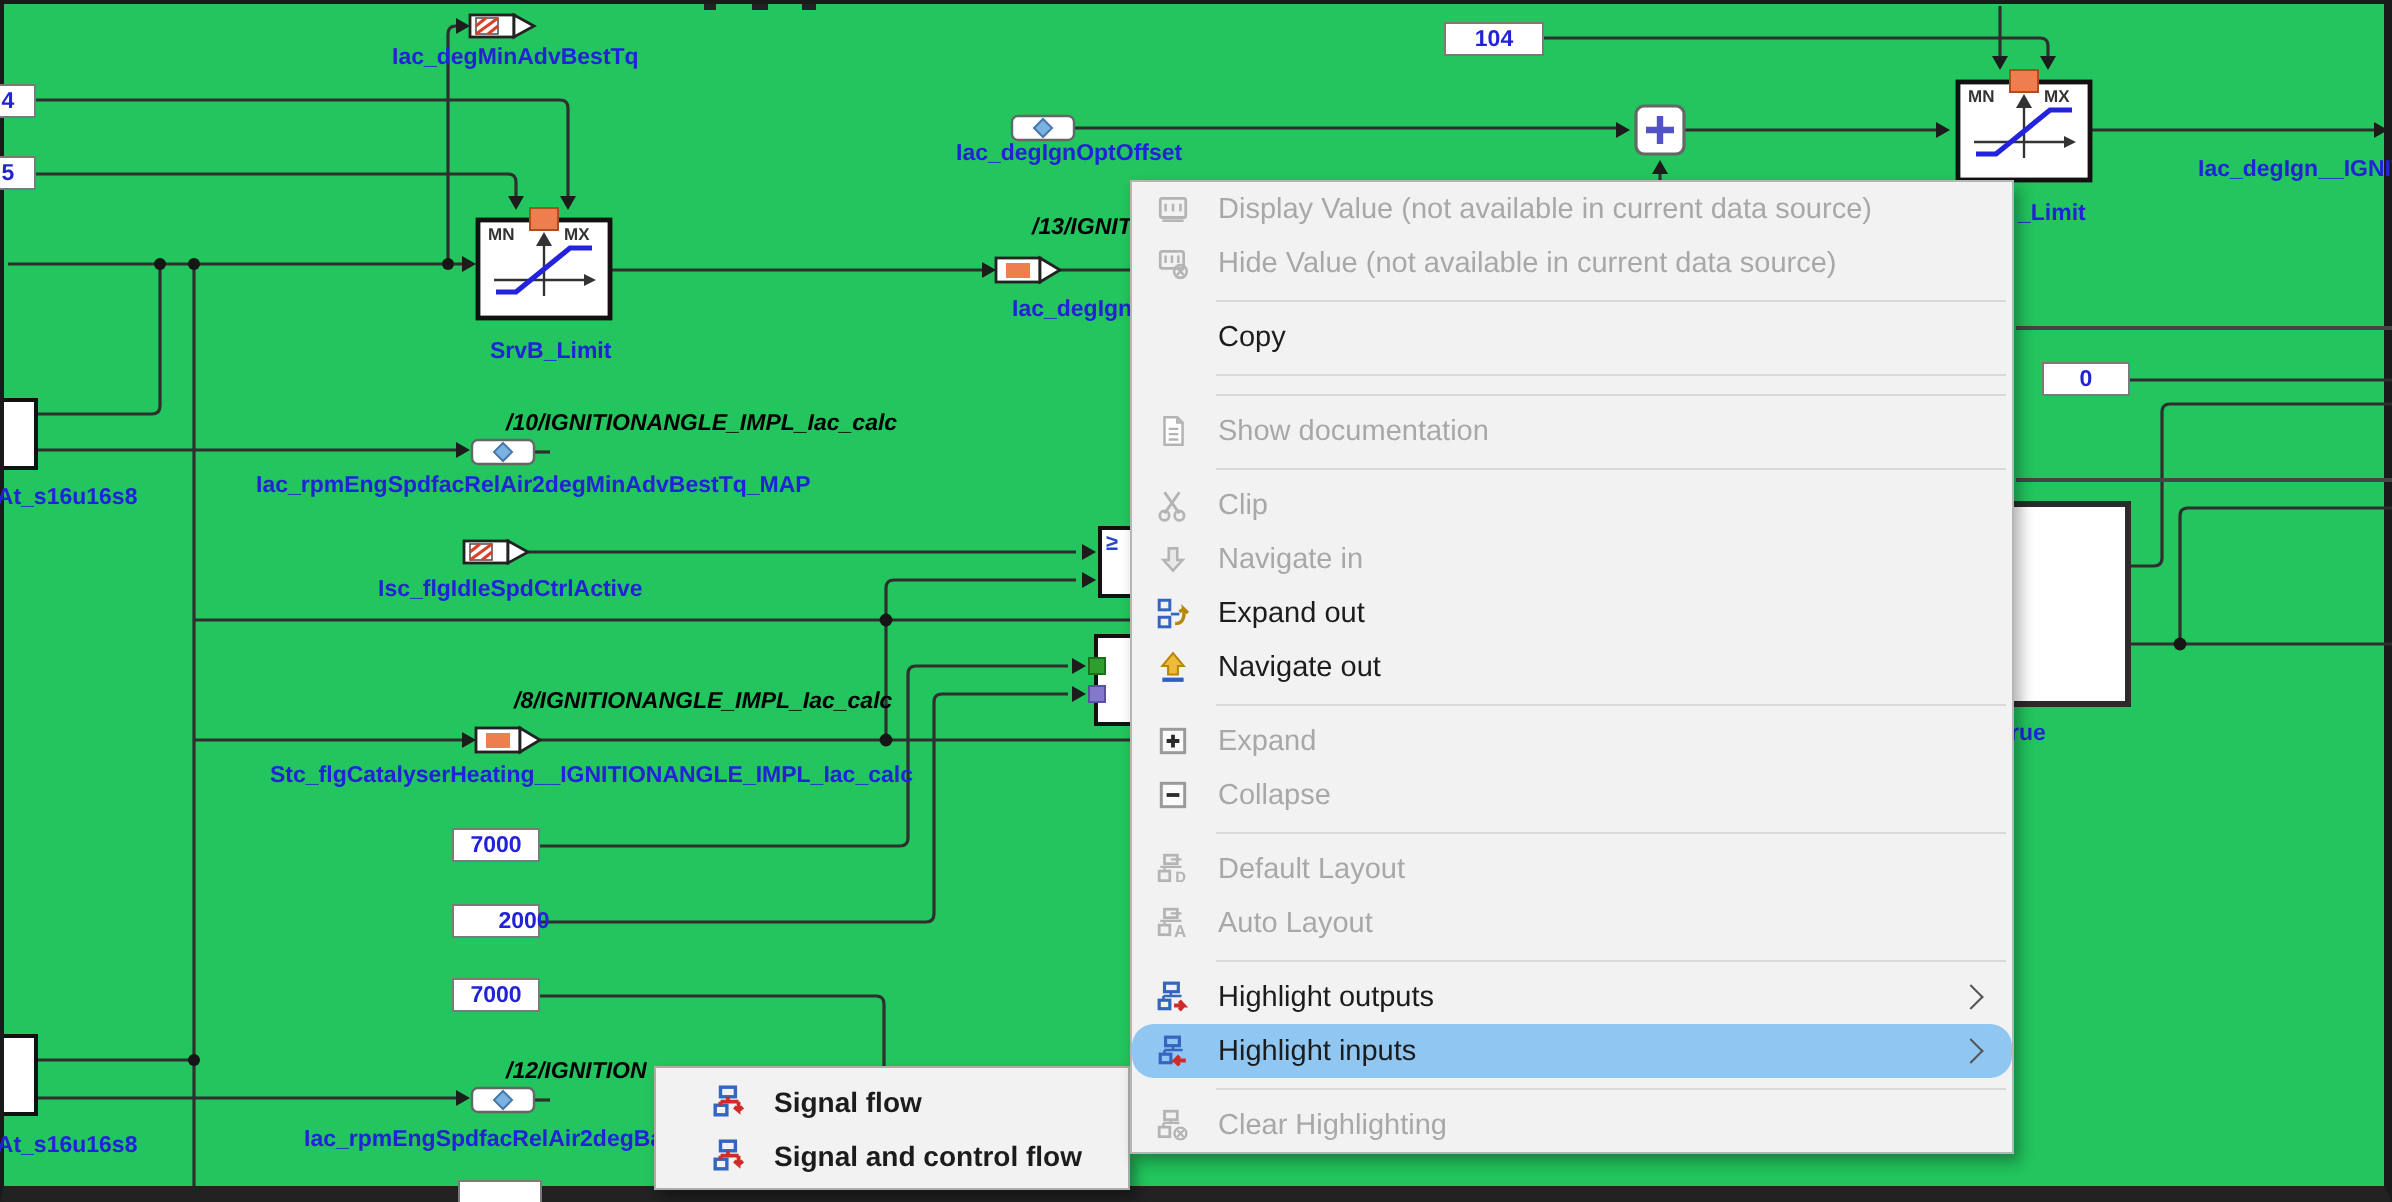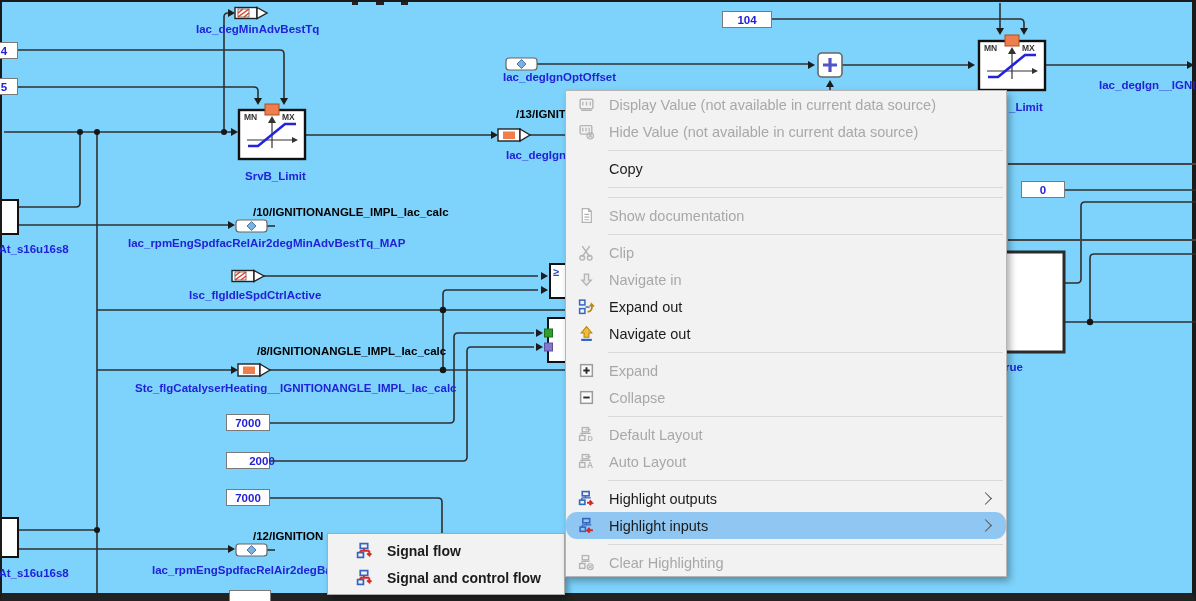--- a/index.html
+++ b/index.html
@@ -1,24 +1,24 @@
 <!DOCTYPE html>
 <html><head>
 <meta charset="utf-8">
 <style>
   html,body{margin:0;padding:0;background:#fff;}
   body{width:1196px;height:601px;overflow:hidden;font-family:"Liberation Sans",sans-serif;}
-  .window{position:absolute;left:0;top:0;width:1196px;height:601px;background:#7dd3fc;
+  .window{position:absolute;left:0;top:0;width:1196px;height:601px;background:#22c55e;
           border-top:2px solid #1a1a1a;border-left:2px solid #1a1a1a;
           border-right:4px solid #1a1a1a;border-bottom:8px solid #222;box-sizing:border-box;}
   svg.canvas{position:absolute;left:0;top:0;}
   
   .canvas-label{position:absolute;white-space:nowrap;line-height:1.1;}
   .canvas-label.blue{color:#2222d6;font-weight:700;font-size:11.5px;}
-  .canvas-label.black{color:#000;font-weight:700;font-size:11.5px;}
+  .canvas-label.black{color:#000;font-weight:700;font-size:11.5px;font-style:italic;}
   .canvas-label.tiny{color:#333;font-weight:700;font-size:8.5px;}
   .canvas-label.glyph{color:#2a46c8;font-weight:700;font-size:11px;}
   
   .const-box{position:absolute;background:#fff;border:1.5px solid #7a7a7a;box-sizing:border-box;
              display:flex;align-items:center;justify-content:center;
              color:#2222d6;font-weight:700;font-size:11.5px;}
   
   .context-menu{position:absolute;left:563px;top:88px;width:442px;background:#f2f2f2;
                 border:1px solid #b5b5b5;box-sizing:border-box;
                 box-shadow:3px 4px 7px rgba(0,0,0,.32);}
@@ -190,21 +190,21 @@
       <rect x="546" y="316" width="18" height="44" fill="#fff" stroke="#111" stroke-width="2"></rect>
       <rect x="542.5" y="327" width="8" height="8" fill="#2e9e2e" stroke="#1c6e1c" stroke-width="1"></rect>
       <rect x="542.5" y="341" width="8" height="8" fill="#8478cc" stroke="#5a50a0" stroke-width="1"></rect>
     </g>
 
     <rect x="988" y="250" width="74" height="100" fill="#fff" stroke="#2b2b2b" stroke-width="3"></rect>
   </svg>
 
   <div id="labels-layer">
       <span class="canvas-label blue" style="left: 194px; top: 21px;">Iac_degMinAdvBestTq</span>
-      <span class="canvas-label blue" style="left: 501px; top: 69px;">Iac_degIgnOptOffset</span>
+      <span class="canvas-label blue" style="left: 476px; top: 69px;">Iac_degIgnOptOffset</span>
       <span class="canvas-label black" style="left: 514px; top: 106px;">/13/IGNIT</span>
       <span class="canvas-label blue" style="left: 504px; top: 147px;">Iac_degIgnBase</span>
       <span class="canvas-label blue" style="left: 243px; top: 168px;">SrvB_Limit</span>
       <span class="canvas-label black" style="left: 251px; top: 204px;">/10/IGNITIONANGLE_IMPL_Iac_calc</span>
       <span class="canvas-label blue" style="left: 126px; top: 235px;">Iac_rpmEngSpdfacRelAir2degMinAdvBestTq_MAP</span>
       <span class="canvas-label blue" style="left: -10px; top: 241px;">cAt_s16u16s8</span>
       <span class="canvas-label blue" style="left: 187px; top: 287px;">Isc_flgIdleSpdCtrlActive</span>
       <span class="canvas-label black" style="left: 255px; top: 343px;">/8/IGNITIONANGLE_IMPL_Iac_calc</span>
       <span class="canvas-label blue" style="left: 85px; top: 380px; margin-left: 48px;">Stc_flgCatalyserHeating__IGNITIONANGLE_IMPL_Iac_calc</span>
       <span class="canvas-label black" style="left: 251px; top: 528px;">/12/IGNITION</span>

